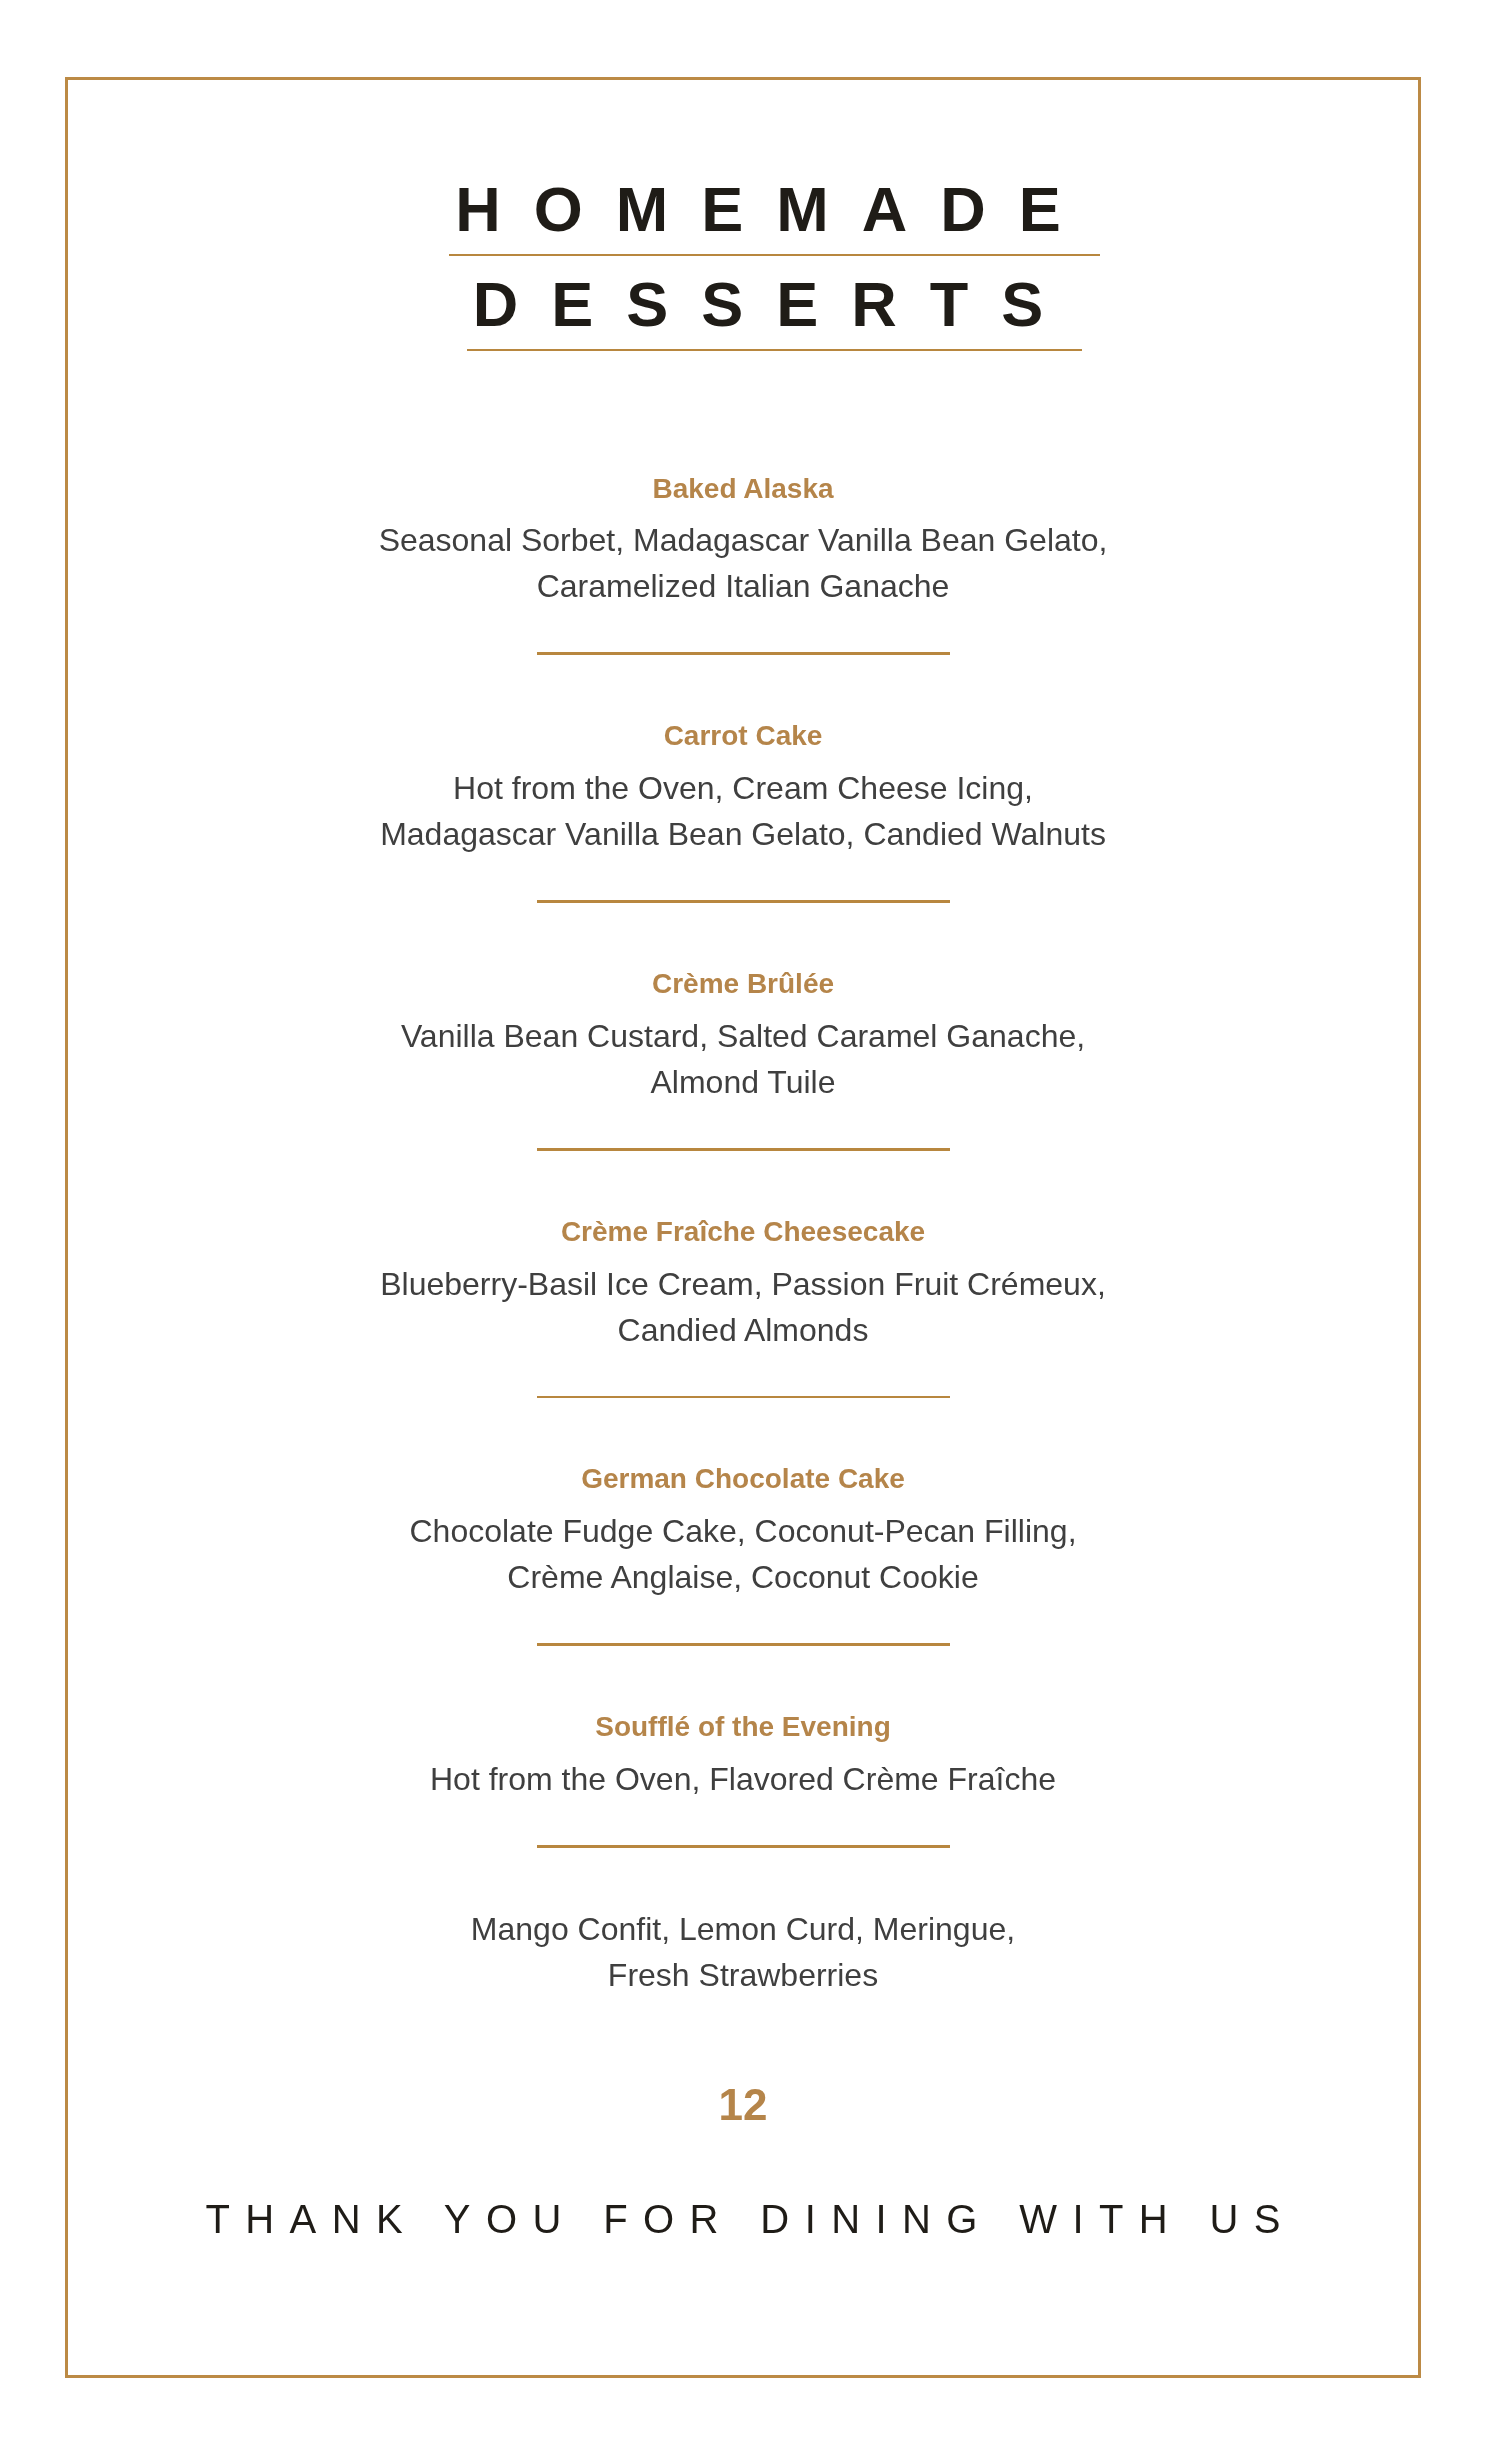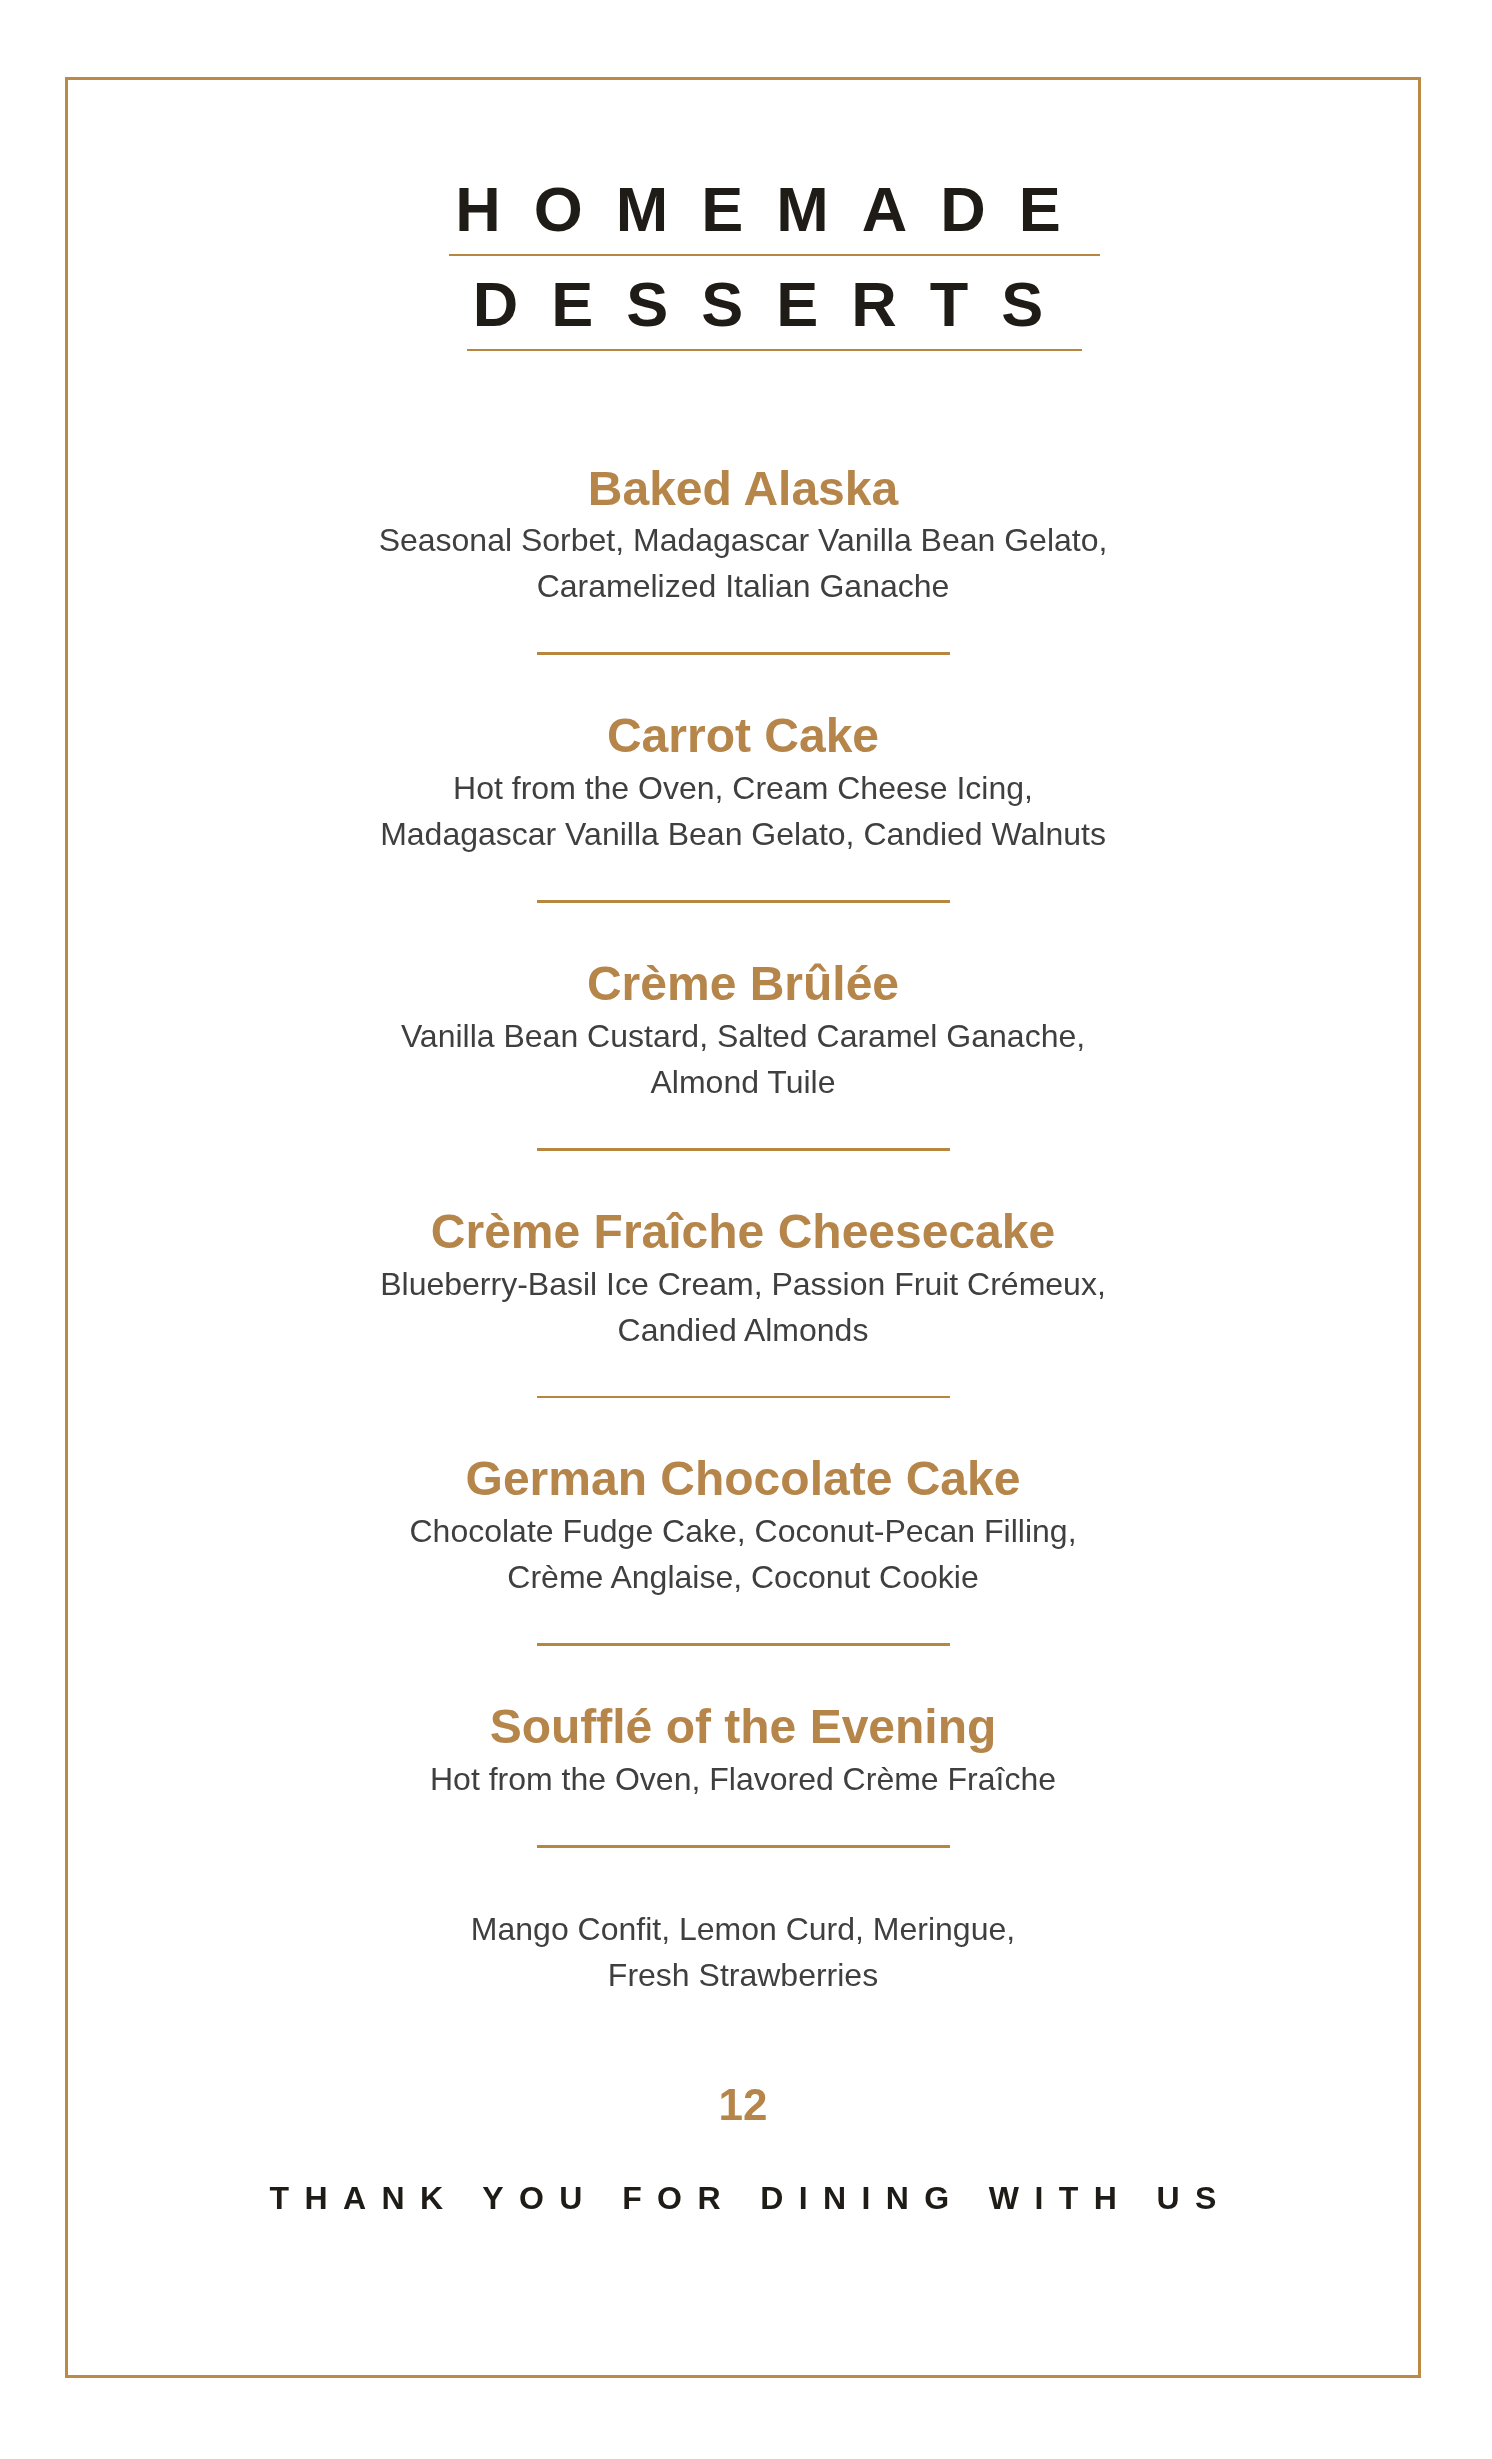--- a/index.html
+++ b/index.html
@@ -43,21 +43,21 @@
     font-weight: 700;
     letter-spacing: 33px;
     margin-right: -33px; 
     color: var(--title-black);
     line-height: 1.05;
     padding: 0 5.8px 11.5px 5.8px;
     border-bottom: 2.9px solid var(--gold-line);
   }
   .title-gap { height: 15.4px; }
   .item-name {
-    font-size: 48px;
+    font-size: 28px;
     font-weight: 700;
     line-height: 46px;
     color: var(--gold-text);
     margin-bottom: 5.8px;
   }
   .item-desc {
     font-size: 32px;
     font-weight: 400;
     line-height: 46px;
     color: var(--body-text);
@@ -68,24 +68,24 @@
     background: var(--gold-line);
     margin: 43px auto 58px auto;
   }
   .price {
     margin-top: 82px;
     font-size: 44px;
     font-weight: 700;
     color: var(--gold-text);
   }
   .thanks {
-    margin-top: 50px;
+    margin-top: 67px;
     display: inline-block;
-    font-size: 32px;
-    font-weight: 700;
+    font-size: 40px;
+    font-weight: 400;
     letter-spacing: 15.4px;
     margin-right: -15.4px;
     color: var(--title-black);
   }
 </style>
 </head>
 <body>
 
 <div class="page">
   <div class="frame">

